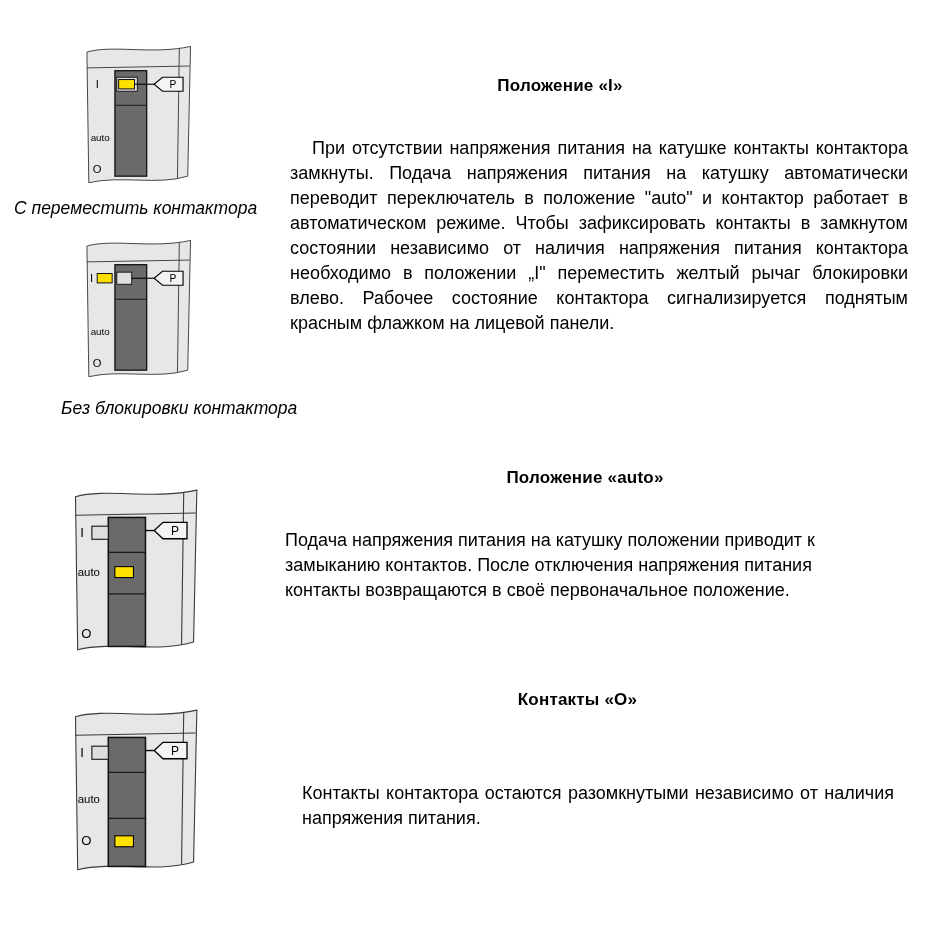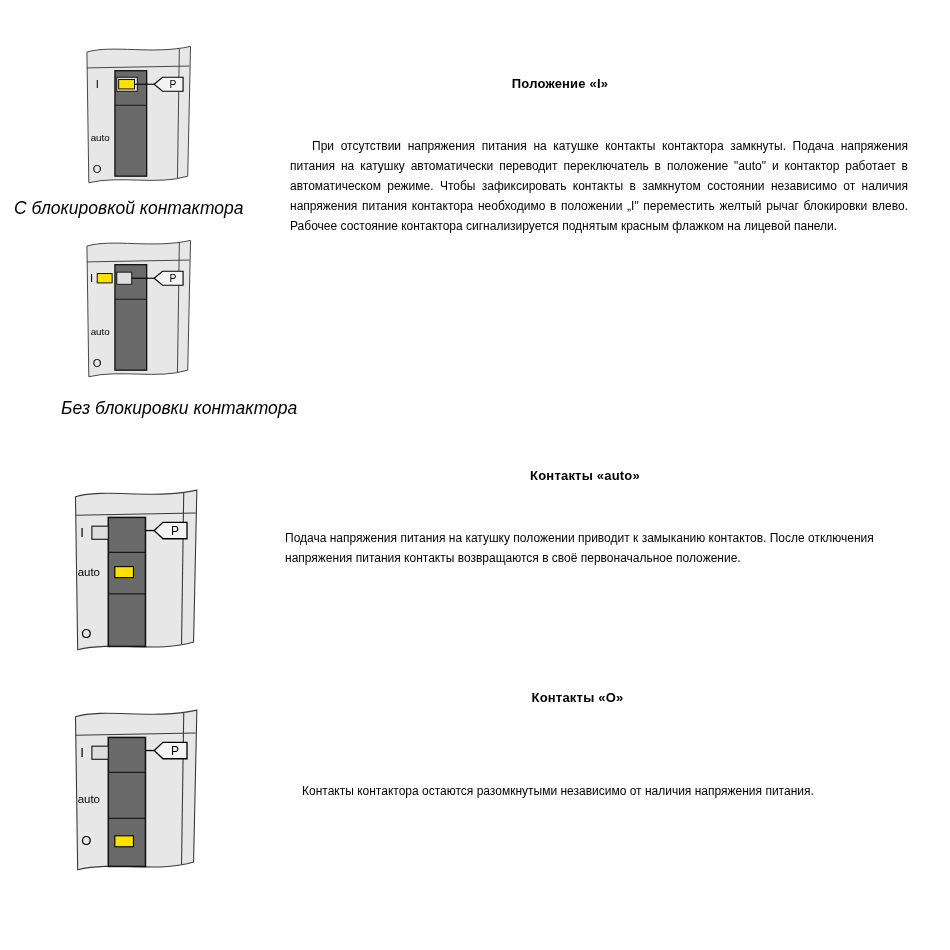--- a/index.html
+++ b/index.html
@@ -2,22 +2,22 @@
 <html><head>
 <meta charset="utf-8">
 <style>
   html,body{margin:0;padding:0;}
   body{
     width:950px;height:950px;background:#ffffff;color:#000;
     font-family:"Liberation Sans",sans-serif;
     position:relative;overflow:hidden;
   }
   .abs{position:absolute;}
-  .heading{font-weight:bold;font-size:13px;text-align:center;letter-spacing:.2px;}
-  .para{font-size:12px;line-height:20px;}
+  .heading{font-weight:bold;font-size:17px;text-align:center;letter-spacing:.2px;}
+  .para{font-size:18px;line-height:25px;}
   .justify{text-align:justify;}
   .indent{text-indent:22px;}
   .caption{font-style:italic;font-size:17.5px;}
   svg text{font-family:"Liberation Sans",sans-serif;fill:#000;}
 </style>
 </head>
 <body>
 
 <div class="abs heading" style="left:250px;top:76px;width:620px;">Положение «I»</div>
 
@@ -32,41 +32,41 @@
   <rect x="48" y="44" width="22" height="15" stroke="#111" stroke-width="1" fill="#dedede"></rect>
   <rect x="50" y="46.5" width="17" height="10" stroke="#000" stroke-width="1" fill="#ffe100"></rect>
   <line x1="67" y1="51.5" x2="88" y2="51.5" stroke="#000" stroke-width="1.2"></line>
   <path d="M88,51.5 L97,44 H119 V59 H97 Z" stroke="#000" stroke-width="1.2" fill="#f4f4f4"></path>
   <text x="108" y="55.5" font-size="11" text-anchor="middle">P</text>
   <text x="27" y="56" font-size="12" text-anchor="middle">I</text>
   <text x="20" y="112" font-size="10.5">auto</text>
   <text x="27" y="147" font-size="12" text-anchor="middle">O</text>
 </svg>
 
-<div class="abs caption" style="left:14px;top:198px;">С блокировкой контактора</div>
+<div class="abs caption" style="left:14px;top:198px;">С переместить контактора</div>
 
 <svg class="abs" style="left:72px;top:230px;" viewBox="0 0 150 170" width="140" height="159">
   <path d="M16,17 C44,9 86,20 127,11 L124,150 C92,160 52,149 18,157 Z" stroke="#3a3a3a" stroke-width="1" fill="#e7e7e7"></path>
   <line x1="16" y1="34" x2="126" y2="32" stroke="#3a3a3a" stroke-width="1"></line>
   <line x1="115" y1="13" x2="113" y2="152" stroke="#3a3a3a" stroke-width="1"></line>
   <rect x="46" y="37" width="34" height="113" stroke="#111" stroke-width="1.4" fill="#6a6a6a"></rect>
   <line x1="46" y1="74" x2="80" y2="74" stroke="#1a1a1a" stroke-width="1.2"></line>
   <rect x="48" y="45" width="16" height="13" stroke="#111" stroke-width="1" fill="#dedede"></rect>
   <rect x="27" y="46.5" width="16" height="10" stroke="#000" stroke-width="1" fill="#ffe100"></rect>
   <line x1="64" y1="51.5" x2="88" y2="51.5" stroke="#000" stroke-width="1.2"></line>
   <path d="M88,51.5 L97,44 H119 V59 H97 Z" stroke="#000" stroke-width="1.2" fill="#f4f4f4"></path>
   <text x="108" y="55.5" font-size="11" text-anchor="middle">P</text>
   <text x="21" y="56" font-size="12" text-anchor="middle">I</text>
   <text x="20" y="112" font-size="10.5">auto</text>
   <text x="27" y="147" font-size="12" text-anchor="middle">O</text>
 </svg>
 
 <div class="abs caption" style="left:14px;top:398px;margin-left:47px;">Без блокировки контактора</div>
 
-<div class="abs heading" style="left:250px;top:468px;width:670px;">Контакты «auto»</div>
+<div class="abs heading" style="left:250px;top:468px;width:670px;">Положение «auto»</div>
 
 <div class="abs para" style="left:285px;top:528px;width:605px;">Подача напряжения питания на катушку положении приводит к замыканию контактов. После отключения напряжения питания контакты возвращаются в своё первоначальное положение.</div>
 
 <svg class="abs" style="left:58px;top:478px;" viewBox="0 0 150 170" width="164" height="186">
   <path d="M16,17 C44,9 86,20 127,11 L124,150 C92,160 52,149 18,157 Z" stroke="#3a3a3a" stroke-width="1" fill="#e7e7e7"></path>
   <line x1="16" y1="34" x2="126" y2="32" stroke="#3a3a3a" stroke-width="1"></line>
   <line x1="115" y1="13" x2="113" y2="152" stroke="#3a3a3a" stroke-width="1"></line>
   <rect x="46" y="36" width="34" height="118" stroke="#111" stroke-width="1.4" fill="#6a6a6a"></rect>
   <line x1="46" y1="68" x2="80" y2="68" stroke="#1a1a1a" stroke-width="1.2"></line>
   <line x1="46" y1="106" x2="80" y2="106" stroke="#1a1a1a" stroke-width="1.2"></line>

